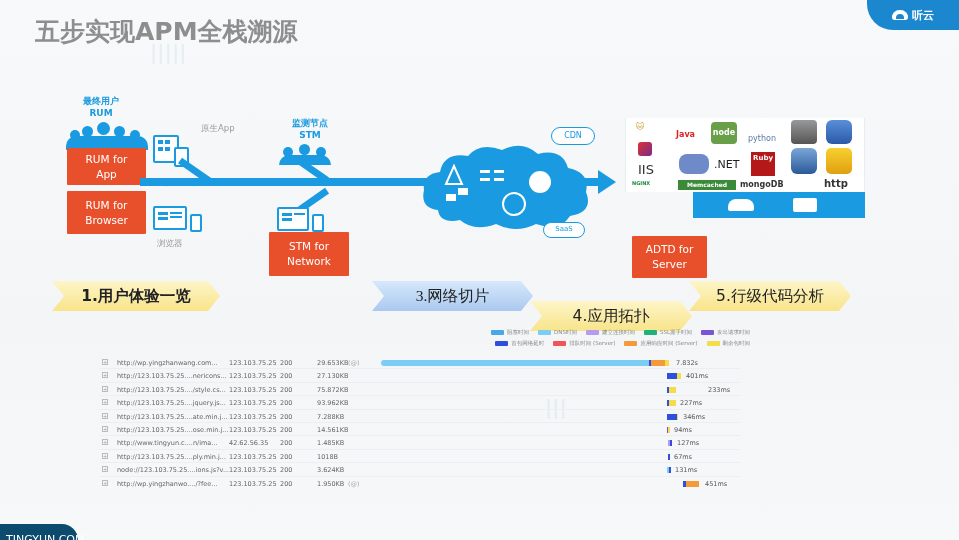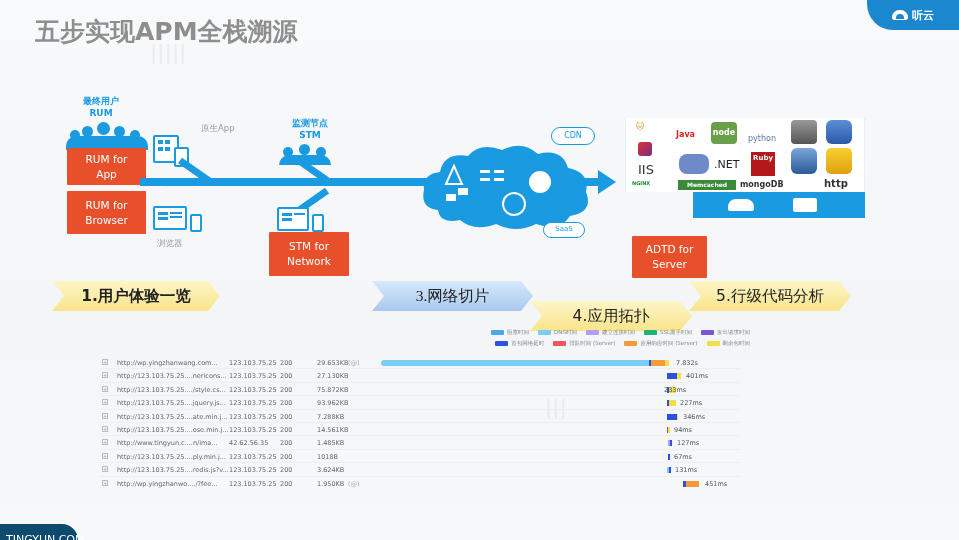--- a/index.html
+++ b/index.html
@@ -277,21 +277,21 @@
   <div class="wrow">
     <div class="expand">+</div>
     <span style="left:17px">http://123.103.75.25..../style.cs...</span>
     <span style="left:129px">123.103.75.25</span>
     <span style="left:180px">200</span>
     <span style="left:217px">75.872KB</span>
     <div class="wbar" style="left:567px;width:9px;">
       <div class="wseg" style="width:2px;background:#2f4fe0"></div>
       <div class="wseg" style="width:7px;background:#f4dc4a"></div>
     </div>
-    <div class="wtime" style="left:564px">233ms</div>
+    <div class="wtime" style="left:608px">233ms</div>
   </div>
   <div class="wrow">
     <div class="expand">+</div>
     <span style="left:17px">http://123.103.75.25....jquery.js...</span>
     <span style="left:129px">123.103.75.25</span>
     <span style="left:180px">200</span>
     <span style="left:217px">93.962KB</span>
     <div class="wbar" style="left:567px;width:9px;">
       <div class="wseg" style="width:2px;background:#2f4fe0"></div>
       <div class="wseg" style="width:7px;background:#f4dc4a"></div>
@@ -340,21 +340,21 @@
     <span style="left:129px">123.103.75.25</span>
     <span style="left:180px">200</span>
     <span style="left:217px">1018B</span>
     <div class="wbar" style="left:568px;width:2px;">
       <div class="wseg" style="width:2px;background:#2f4fe0"></div>
     </div>
     <div class="wtime" style="left:574px">67ms</div>
   </div>
   <div class="wrow">
     <div class="expand">+</div>
-    <span style="left:17px">http://123.103.75.25....redis.js?v...</span>
+    <span style="left:17px">node://123.103.75.25....ions.js?v...</span>
     <span style="left:129px">123.103.75.25</span>
     <span style="left:180px">200</span>
     <span style="left:217px">3.624KB</span>
     <div class="wbar" style="left:567px;width:4px;">
       <div class="wseg" style="width:2px;background:#7ccdf5"></div>
       <div class="wseg" style="width:2px;background:#2f4fe0"></div>
     </div>
     <div class="wtime" style="left:575px">131ms</div>
   </div>
   <div class="wrow" style="border-bottom:none;">

